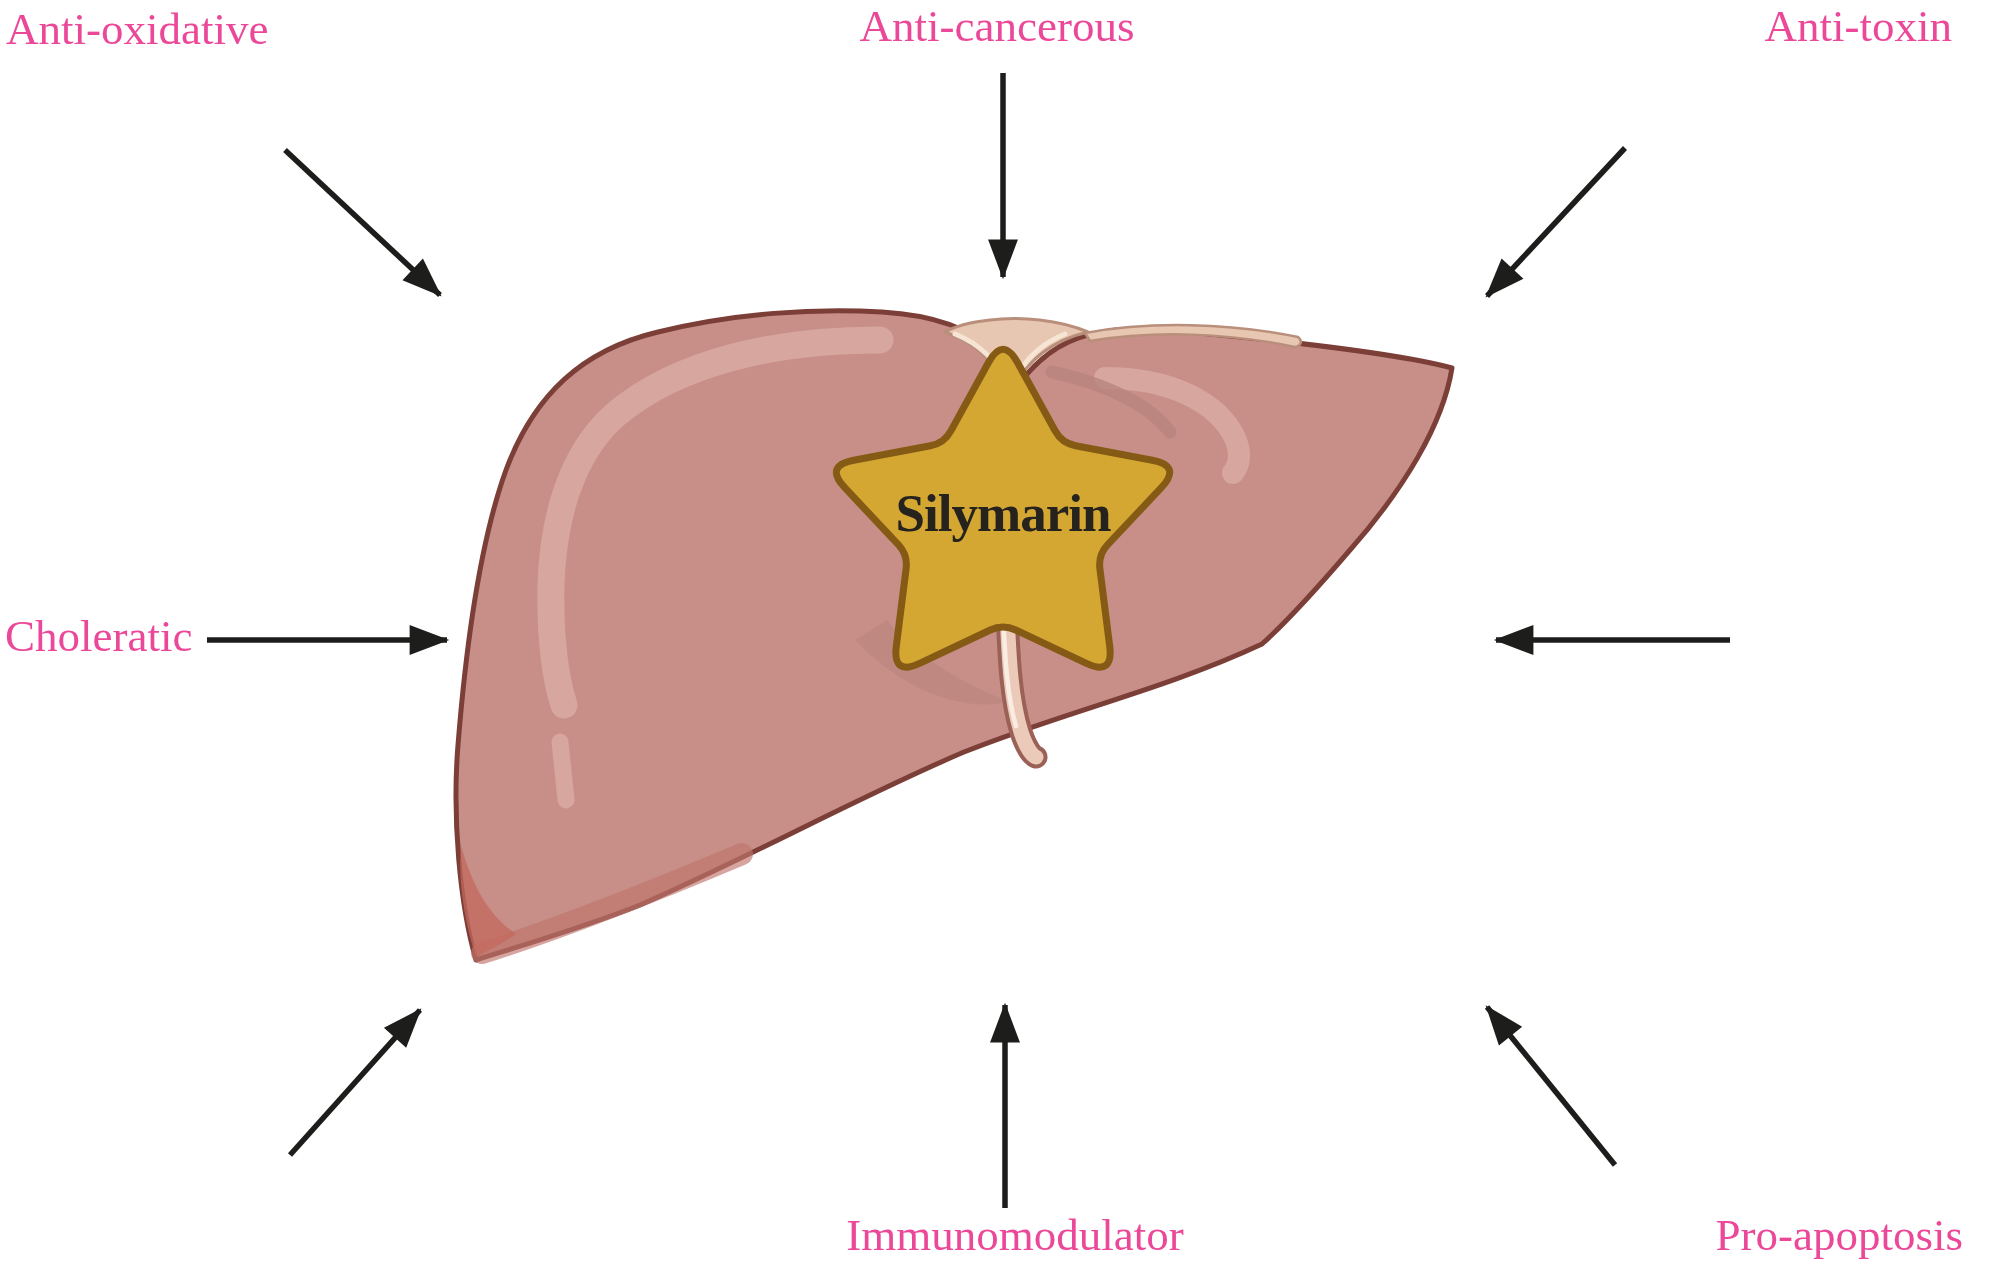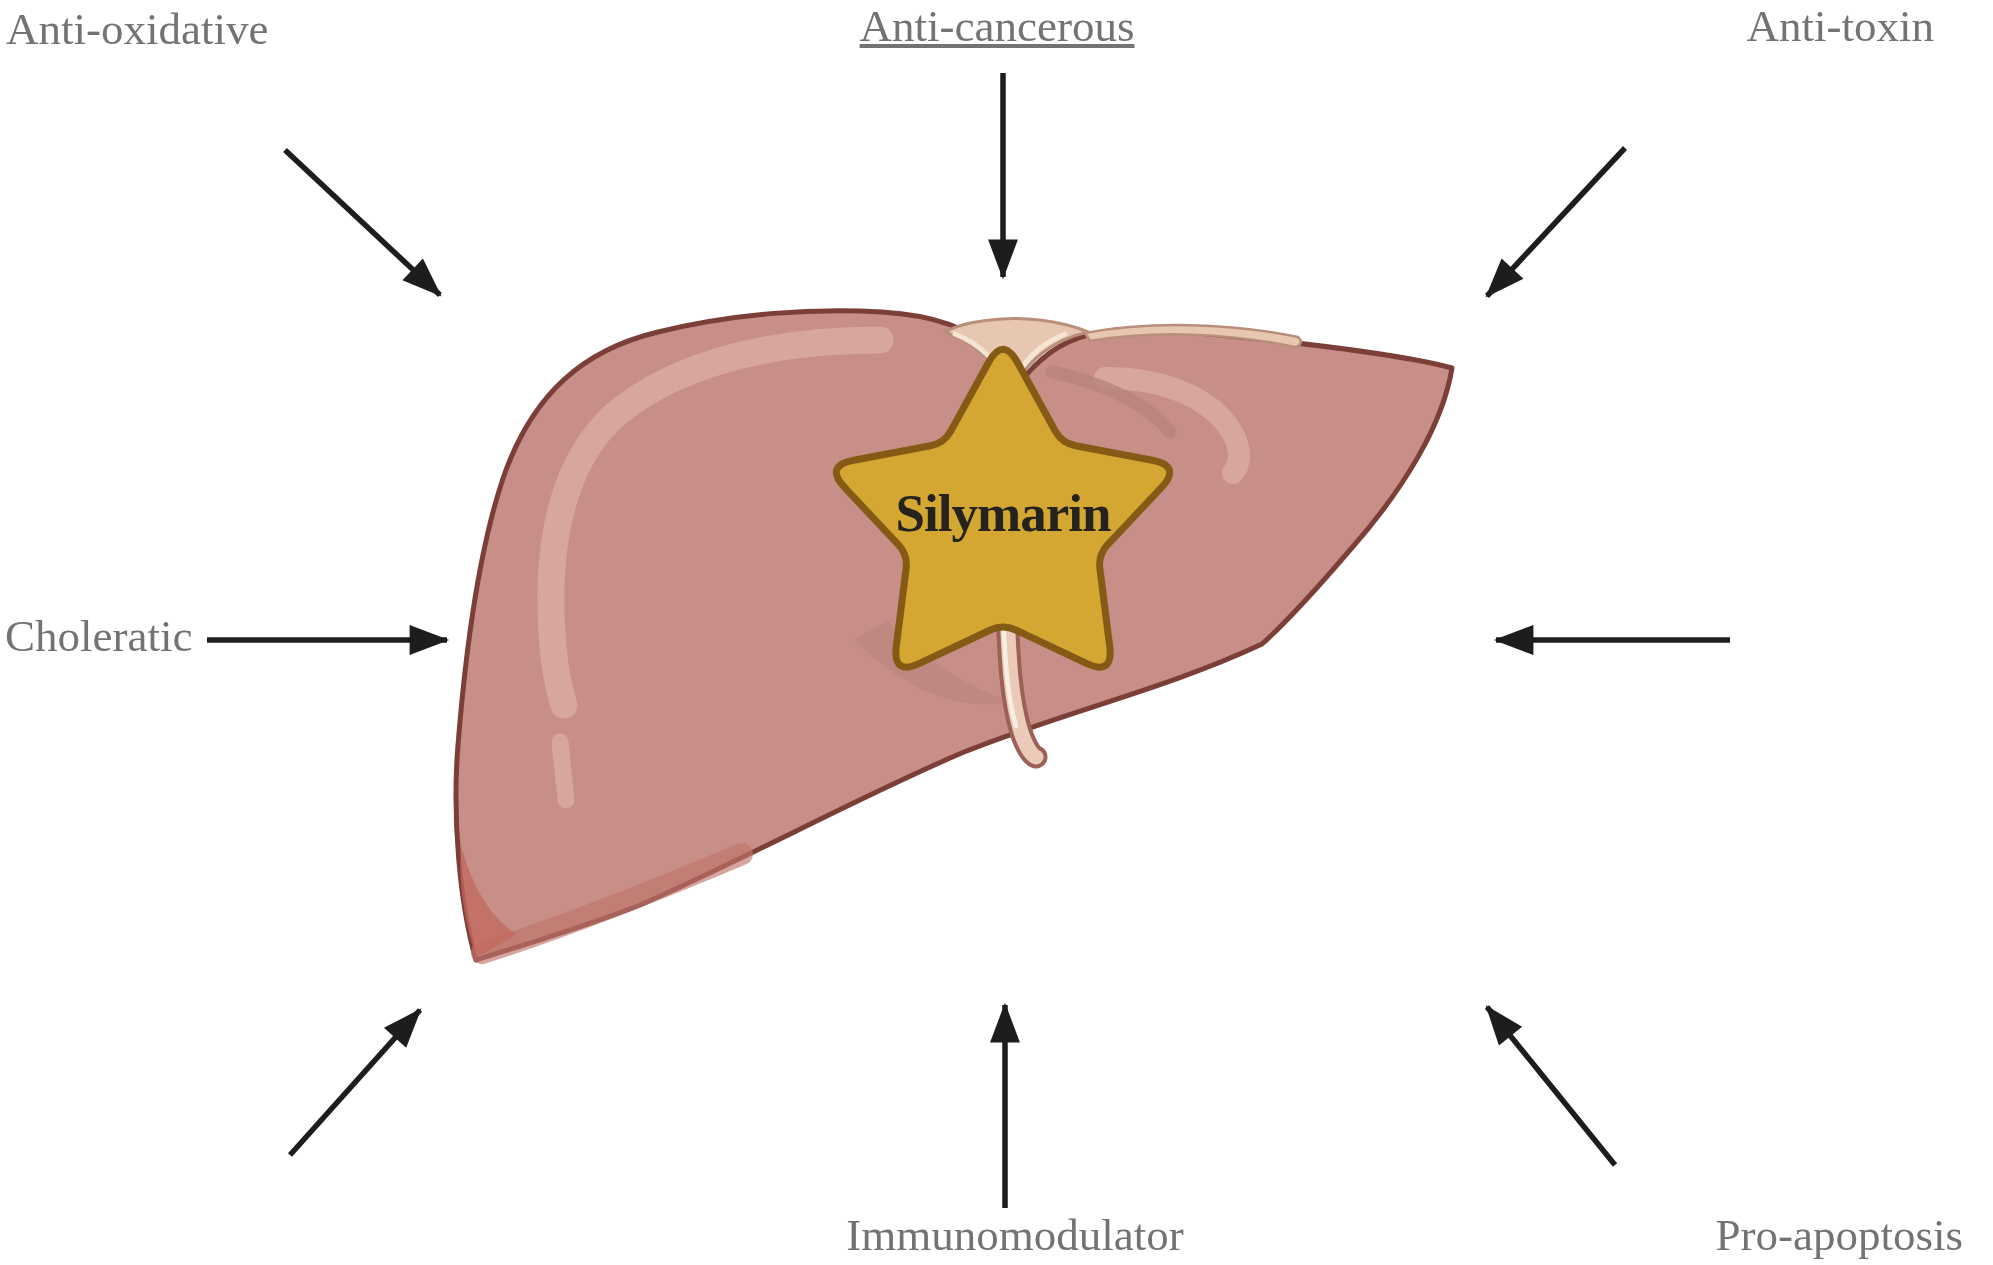--- a/index.html
+++ b/index.html
@@ -15,21 +15,21 @@
     position: absolute;
     left: 0; top: 0;
     width: 1993px;
     height: 1265px;
     display: block;
   }
   .lbl {
     position: absolute;
     font-size: 45px;
     line-height: 1.1;
-    color: #737373;
+    color: #ec4899;
     white-space: nowrap;
     font-family: "Liberation Serif", serif;
   }
   .lbl.centered { transform: translateX(-50%); }
   .star-label-text {
     font-family: "Liberation Serif", serif;
     font-weight: bold;
     letter-spacing: -1px;
   }
 </style>
@@ -127,23 +127,23 @@
       <line x1="207" y1="640" x2="447" y2="640" stroke="#1d1d1b"></line>
       <line x1="1730" y1="640" x2="1496" y2="640" stroke="#1d1d1b"></line>
       <line x1="290" y1="1155" x2="420" y2="1010" stroke="#1d1d1b"></line>
       <line x1="1005" y1="1208" x2="1005" y2="1005" stroke="#1d1d1b"></line>
       <line x1="1615" y1="1165" x2="1487" y2="1007" stroke="#1d1d1b"></line>
     </g>
   </svg>
 
   <div class="lbl" style="left:6px; top:5px;">Anti-oxidative</div>
 
-  <div class="lbl centered" style="left:997px; top:2px;text-decoration:underline;">Anti-cancerous</div>
+  <div class="lbl centered" style="left:997px; top:2px;">Anti-cancerous</div>
 
-  <div class="lbl" style="right:59px; top:2px;">Anti-toxin</div>
+  <div class="lbl" style="right:41px; top:2px;">Anti-toxin</div>
 
   <div class="lbl" style="left:5px; top:612px;">Choleratic</div>
 
 
 
   <div class="lbl centered" style="left:1015px; top:1211px;">Immunomodulator</div>
 
   <div class="lbl" style="right:30px; top:1211px;margin-left:28px;">Pro-apoptosis</div>
 
 </div>

